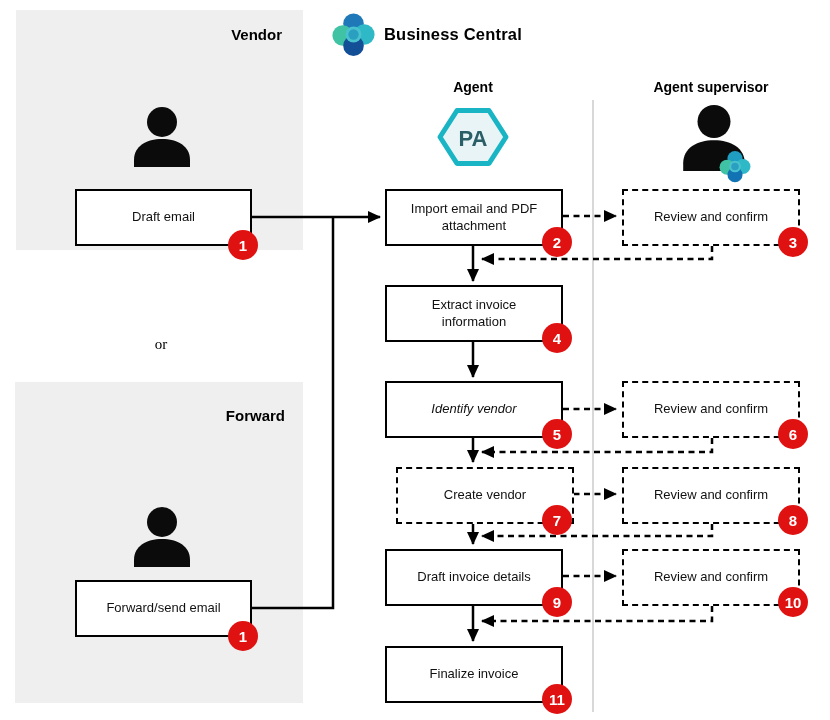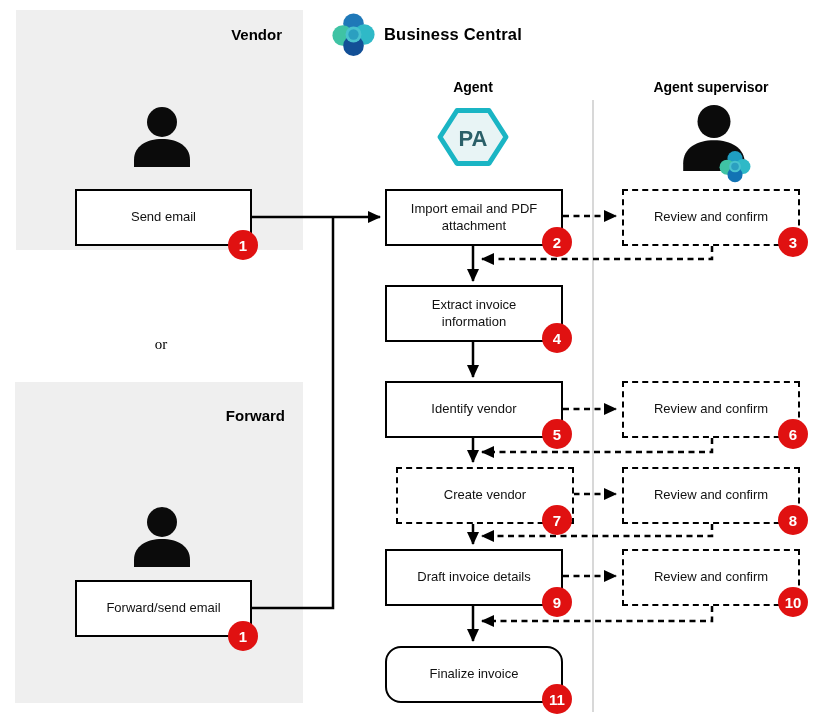--- a/index.html
+++ b/index.html
@@ -104,55 +104,55 @@
     <path class="conn dash" d="M563 494 H616" marker-end="url(#ah)"></path>
     <path class="conn dash" d="M563 576 H616" marker-end="url(#ah)"></path>
 
     <path class="conn dash" d="M712 246 V259 H482" marker-end="url(#ah)"></path>
     <path class="conn dash" d="M712 438 V452 H482" marker-end="url(#ah)"></path>
     <path class="conn dash" d="M712 524 V536 H482" marker-end="url(#ah)"></path>
     <path class="conn dash" d="M712 606 V621 H482" marker-end="url(#ah)"></path>
   </svg>
 
   <div class="node" style="left:75px;top:189px;width:177px;">
-    <span>Send email</span>
+    <span>Draft email</span>
   </div>
   <div class="badge" style="left:228px;top:230px;">1</div>
 
   <div class="node" style="left:75px;top:580px;width:177px;">
     <span>Forward/send email</span>
   </div>
   <div class="badge" style="left:228px;top:621px;">1</div>
 
   <div class="node" style="left:385px;top:189px;">
     <span>Import email and PDF attachment</span>
   </div>
   <div class="badge" style="left:542px;top:227px;">2</div>
 
   <div class="node" style="left:385px;top:285px;">
     <span>Extract invoice information</span>
   </div>
   <div class="badge" style="left:542px;top:323px;">4</div>
 
-  <div class="node" style="left:385px;top:381px;">
+  <div class="node" style="left:385px;top:381px;font-style:italic;">
     <span>Identify vendor</span>
   </div>
   <div class="badge" style="left:542px;top:419px;">5</div>
 
   <div class="node dashed" style="left:396px;top:467px;justify-content:center;">
     <span>Create vendor</span>
   </div>
   <div class="badge" style="left:542px;top:505px;">7</div>
 
   <div class="node" style="left:385px;top:549px;">
     <span>Draft invoice details</span>
   </div>
   <div class="badge" style="left:542px;top:587px;">9</div>
 
-  <div class="node" style="left:385px;top:646px;border-radius:16px;">
+  <div class="node" style="left:385px;top:646px;">
     <span>Finalize invoice</span>
   </div>
   <div class="badge" style="left:542px;top:684px;">11</div>
 
   <div class="node dashed" style="left:622px;top:189px;">
     <span>Review and confirm</span>
   </div>
   <div class="badge" style="left:778px;top:227px;">3</div>
 
   <div class="node dashed" style="left:622px;top:381px;">

